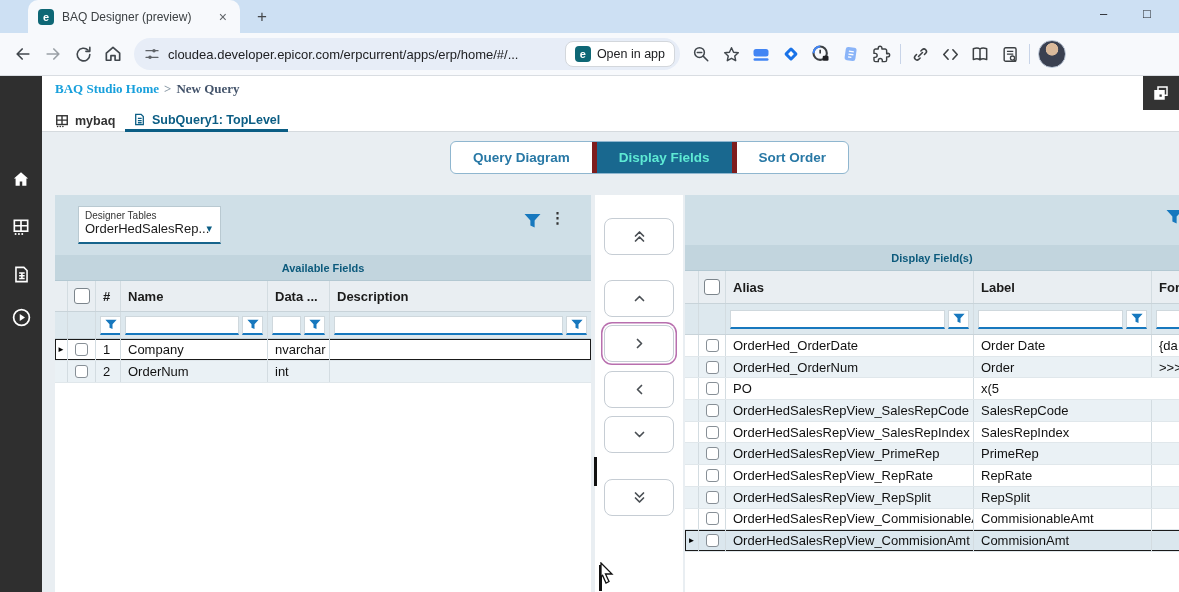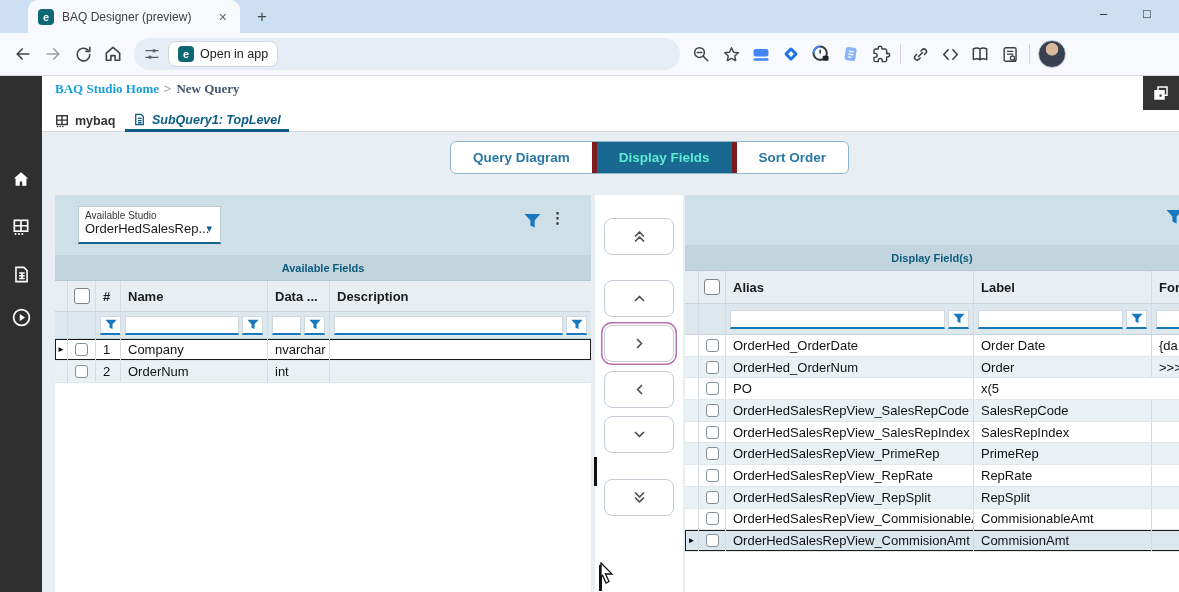--- a/index.html
+++ b/index.html
@@ -37,21 +37,21 @@
   .apphead { position:absolute; left:42px; top:76px; width:1137px; height:34px; background:#fff; }
   .crumb { position:absolute; left:55px; top:81px; font-family:"Liberation Serif", serif;
     font-weight:bold; font-size:13px; }
   .crumb .home { color:#18a0dc; } .crumb .gt { color:#8a9aa6; padding:0 5px; } .crumb .cur { color:#44546b; }
   .maxbtn { position:absolute; left:1143px; top:76px; width:36px; height:34px; background:#333;
     display:flex; align-items:center; justify-content:center; }
   .apptabs { position:absolute; left:42px; top:110px; width:1137px; height:22px; background:#fff;
     border-bottom:1px solid #d5dade; }
   .atab { position:absolute; top:0; height:22px; display:flex; align-items:center; gap:6px;
     font-size:12.5px; font-weight:bold; color:#333; }
-  .atab.active { color:#0b5d84; border-bottom:3px solid #0b5d84;font-style:italic; }
+  .atab.active { color:#0b5d84; border-bottom:3px solid #0b5d84; }
   
   .vswitch { position:absolute; left:450px; top:141px; height:33px; display:flex;
     border:1px solid #8fb6cf; border-radius:6px; overflow:hidden; background:#fff; }
   .vbtn { padding:0 22px; display:flex; align-items:center; font-size:13.5px; font-weight:bold;
     color:#2878a5; border-right:5px solid #7f1d1d; }
   .vbtn:last-child { border-right:none; }
   .vbtn.active { background:#19688f; color:#5eead4; }
   
   .lpanel { position:absolute; left:55px; top:195px; width:536px; height:397px; background:#fff; }
   .mstrip { position:absolute; left:595px; top:195px; width:88px; height:397px; background:#fff; }
@@ -139,20 +139,21 @@
         </svg>
     </span>
     <div class="omnibox">
       <span>
         <svg width="16" height="16" viewBox="0 0 24 24" fill="#5f6368">
             <path d="M3 7h10M17 7h4M3 17h4M11 17h10" stroke="#5f6368" stroke-width="2" stroke-linecap="round"></path>
             <circle cx="15" cy="7" r="2.6"></circle>
             <circle cx="9" cy="17" r="2.6"></circle>
           </svg>
       </span>
+      <span class="url">cloudea.developer.epicor.com/erpcurrent/apps/erp/home/#/...</span>
       <span class="chip">
         <span class="eplogo">e</span>
         <span>Open in app</span>
       </span>
     </div>
     <span class="navic">
       <svg width="18" height="18" viewBox="0 0 24 24">
           <circle cx="10" cy="10" r="6.5" stroke="#41474d" stroke-width="2" fill="none"></circle>
           <path d="M7 10h6M15.5 15.5L21 21" stroke="#41474d" stroke-width="2" stroke-linecap="round"></path>
         </svg>
@@ -286,21 +287,21 @@
 
   <div class="vswitch">
     <div class="vbtn">Query Diagram</div>
     <div class="vbtn active">Display Fields</div>
     <div class="vbtn">Sort Order</div>
   </div>
 
   <div class="lpanel">
     <div class="ptop">
       <div class="ddl">
-        <div class="ddl-label">Available Studio</div>
+        <div class="ddl-label">Designer Tables</div>
         <div class="ddl-value">OrderHedSalesRep...</div>
         <div class="ddl-caret">▾</div>
       </div>
       <span class="ptop-funnel funnel-lg" style="right:50px">
           <svg viewBox="0 0 16 14" width="17" height="16">
             <path d="M0.5 0.5h15L10 6.5V13l-4-1.8V6.5z" fill="#1778be"></path>
           </svg>
         </span>
       <span class="ptop-kebab" style="right:26px">⋮</span>
     </div>

